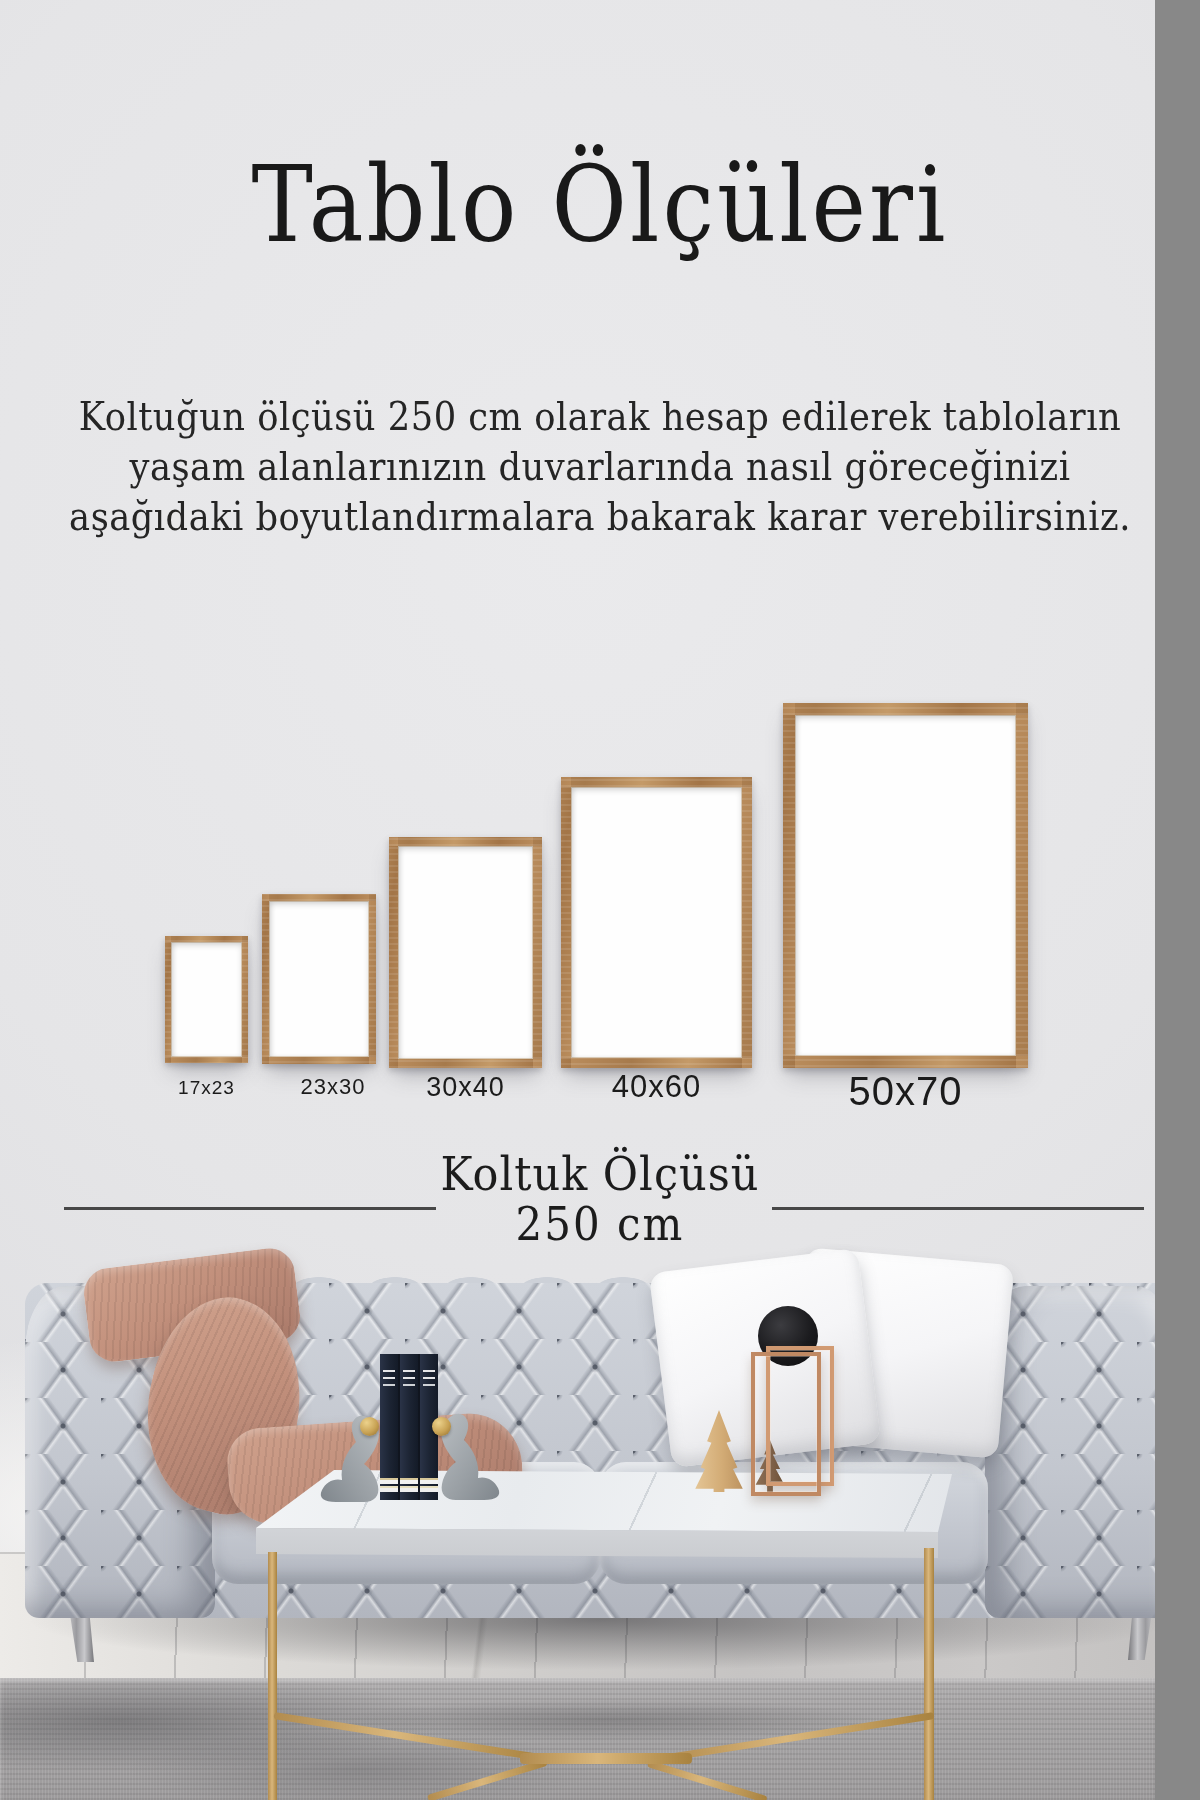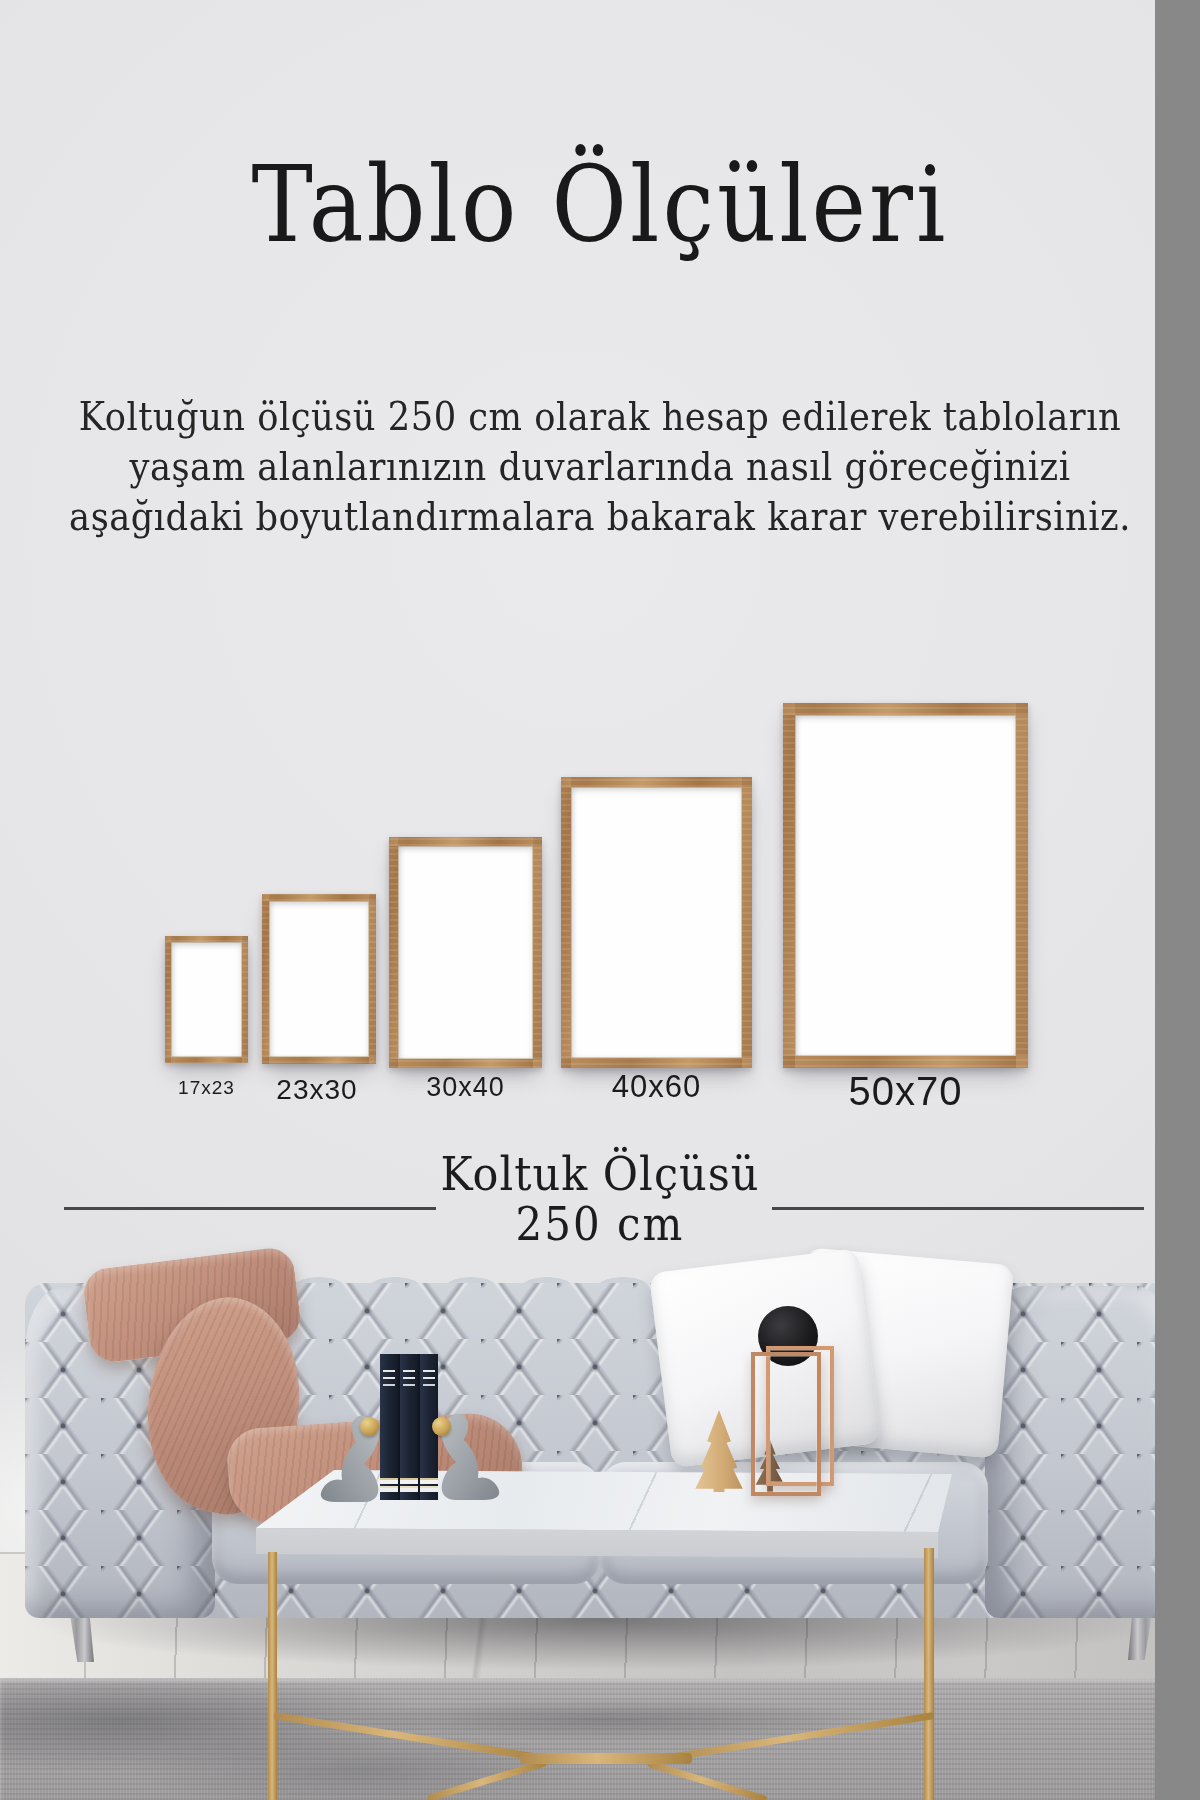--- a/index.html
+++ b/index.html
@@ -38,21 +38,21 @@
     box-shadow:inset 0 3px 6px rgba(0,0,0,.16), inset 3px 0 5px rgba(0,0,0,.08), inset 0 0 0 1px rgba(210,180,140,.55);
   }
   .f1{left:165px;top:936px;width:83px;height:127px;padding:0;border:6px solid transparent;}
   .f2{left:262px;top:894px;width:114px;height:170px;border:7px solid transparent;}
   .f3{left:389px;top:837px;width:153px;height:231px;border:9px solid transparent;}
   .f4{left:561px;top:777px;width:191px;height:291px;border:10px solid transparent;}
   .f5{left:783px;top:703px;width:245px;height:365px;border:12px solid transparent;}
   .frame{box-sizing:border-box;}
   .size-label{color:#1b1b1b;text-align:center;letter-spacing:1px;line-height:1;font-weight:400;}
   .sl1{left:165px;top:1078px;width:83px;font-size:19px;}
-  .sl2{left:260px;top:1076px;width:114px;font-size:28px;}
+  .sl2{left:276px;top:1076px;width:114px;font-size:22px;}
   .sl3{left:389px;top:1074px;width:153px;font-size:27px;}
   .sl4{left:561px;top:1071px;width:191px;font-size:31px;}
   .sl5{left:783px;top:1071px;width:245px;font-size:40px;}
 
   
   .measure-heading{left:0;top:1148px;width:1200px;text-align:center;font-size:43px;letter-spacing:1px;transform:scale(1,1.1);color:#1c1c1c;}
   .measure-value{left:0;top:1200px;width:1200px;text-align:center;font-size:42px;letter-spacing:2px;transform:scale(1,1.1);color:#1c1c1c;}
   .mline{top:1207px;height:3px;background:#474747;}
   .mline.left{left:64px;width:372px;}
   .mline.right{left:772px;width:372px;}

